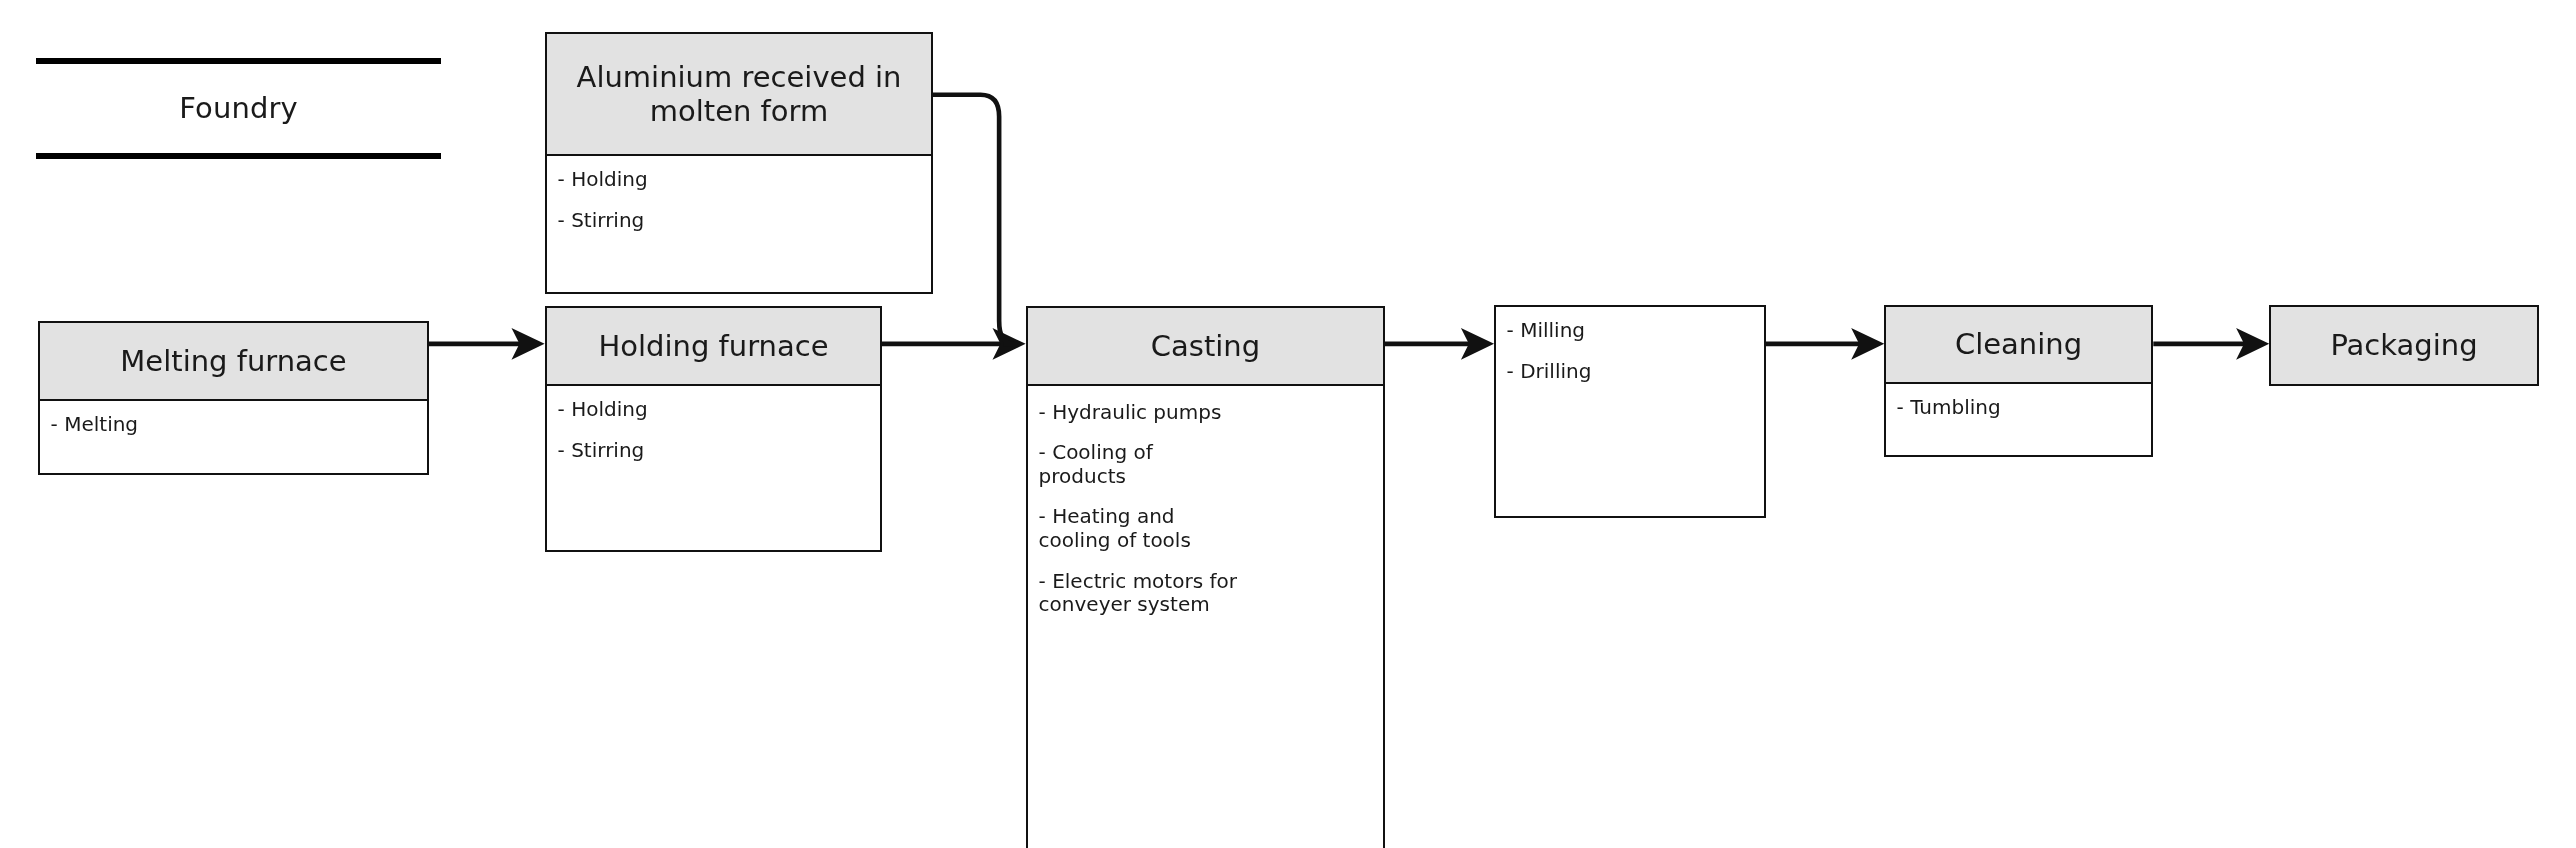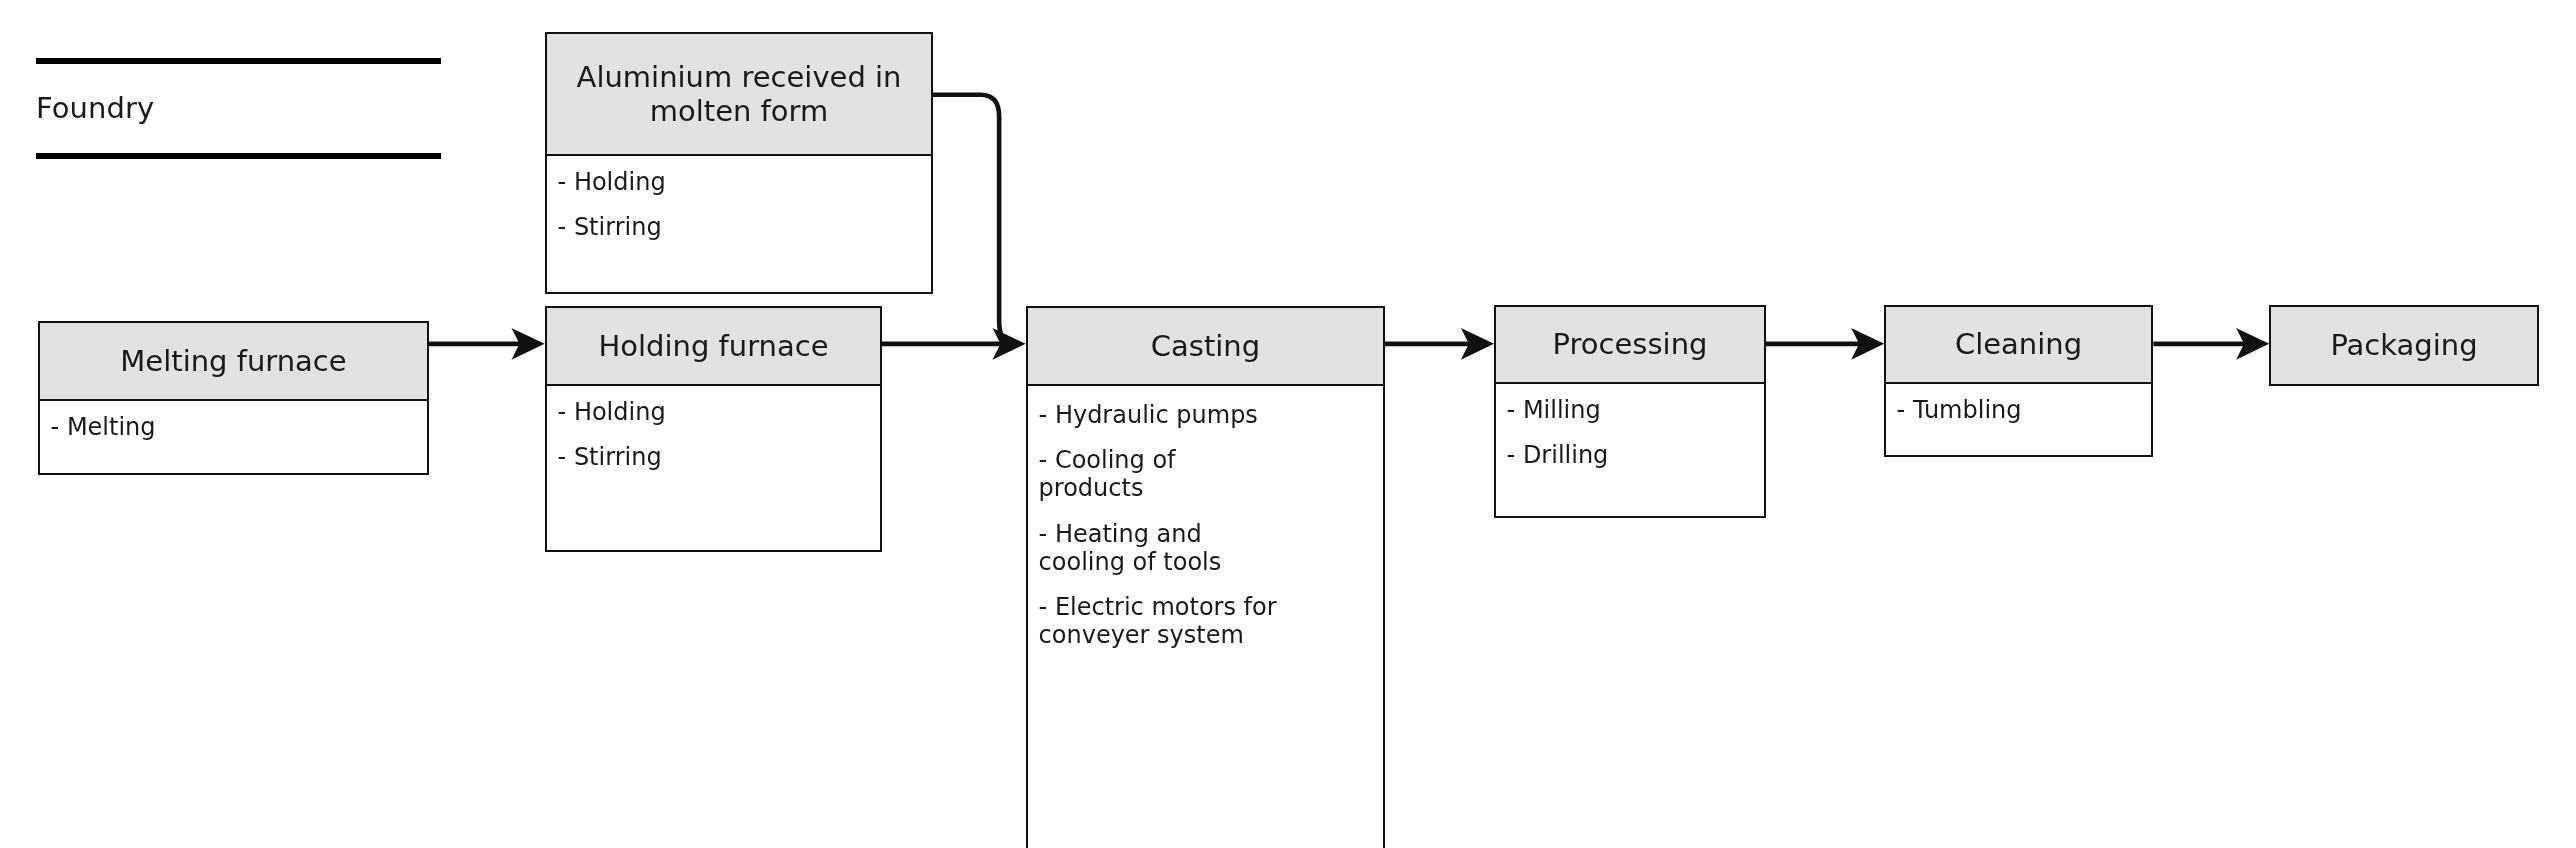--- a/index.html
+++ b/index.html
@@ -27,21 +27,21 @@
     width: 100%;
     height: 6px;
     background: #000000;
   }
   .section-rule.top  { top: 0; }
   .section-rule.bottom { bottom: 0; }
   .section-title {
     position: absolute;
     left: 0;
     width: 100%;
-    text-align: left;
+    text-align: center;
     font-size: 29px;
     color: #1a1a1a;
     letter-spacing: 0.1px;
     white-space: nowrap;
   }
 
   
   .node {
     position: absolute;
     box-sizing: border-box;
@@ -65,21 +65,21 @@
     border-bottom: none;
     height: 100%;
   }
   .node-body {
     box-sizing: border-box;
     background: #ffffff;
     padding: 12px 10.6px 6.6px 10.6px;
   }
   .node-item {
     color: #1a1a1a;
-    font-size: 24px;
+    font-size: 20px;
     line-height: 1.18;
     margin-bottom: 17px;
     white-space: pre-line;
   }
   .node-item:last-child { margin-bottom: 0; }
 
   
   .connector-svg {
     position: absolute;
     left: 0;
@@ -138,21 +138,20 @@
       <div class="node-item">- Cooling of
 products</div>
       <div class="node-item">- Heating and
 cooling of tools</div>
       <div class="node-item">- Electric motors for
 conveyer system</div>
     </div>
   </div>
 
   <div class="node" style="left:1494px; top:305px; width:272px; height:213px;">
-    <div class="node-header" style="height:77px;">Processing</div>
     <div class="node-body">
       <div class="node-item">- Milling</div>
       <div class="node-item">- Drilling</div>
     </div>
   </div>
 
   <div class="node" style="left:1884px; top:305px; width:269px; height:152px;">
     <div class="node-header" style="height:77px;">Cleaning</div>
     <div class="node-body">
       <div class="node-item">- Tumbling</div>

